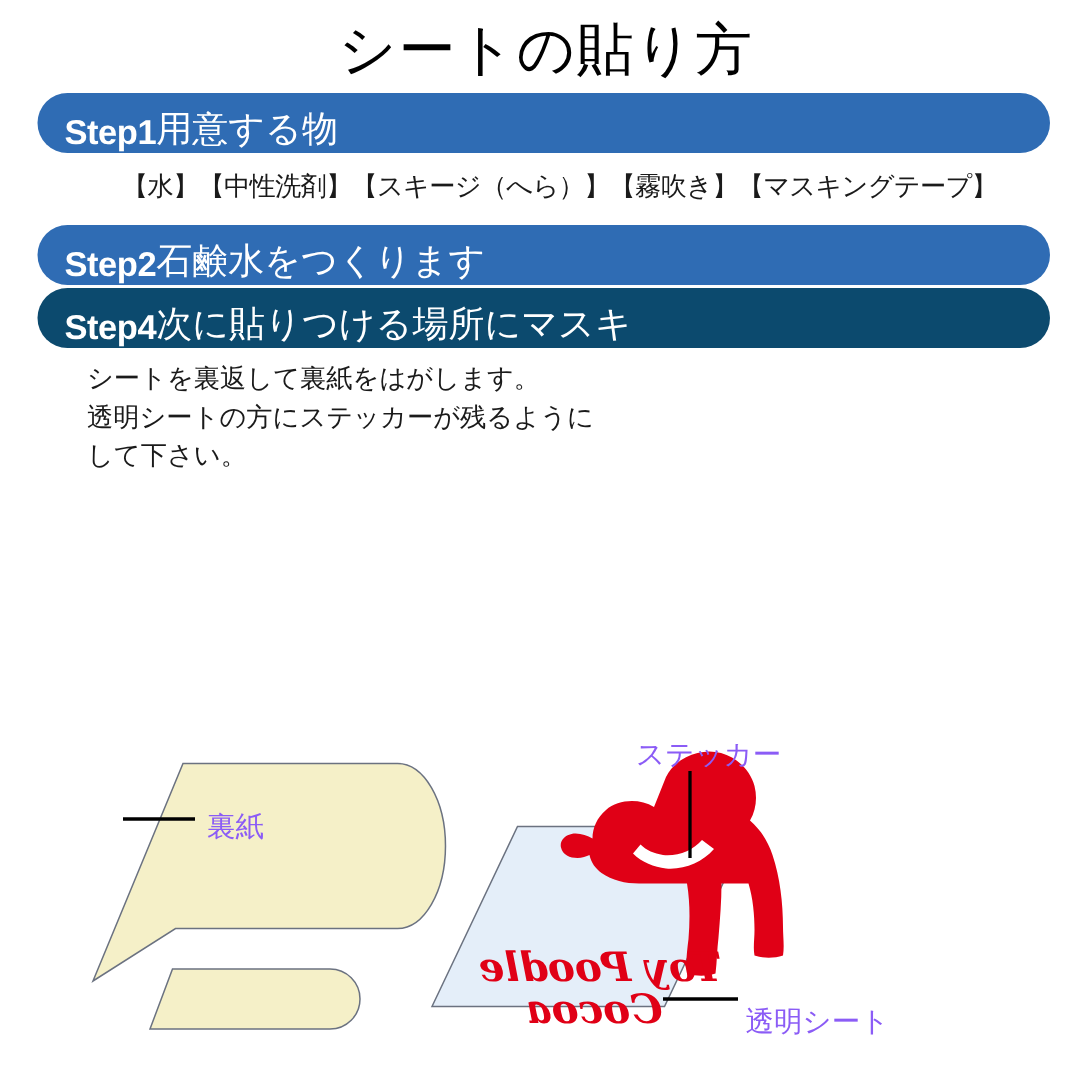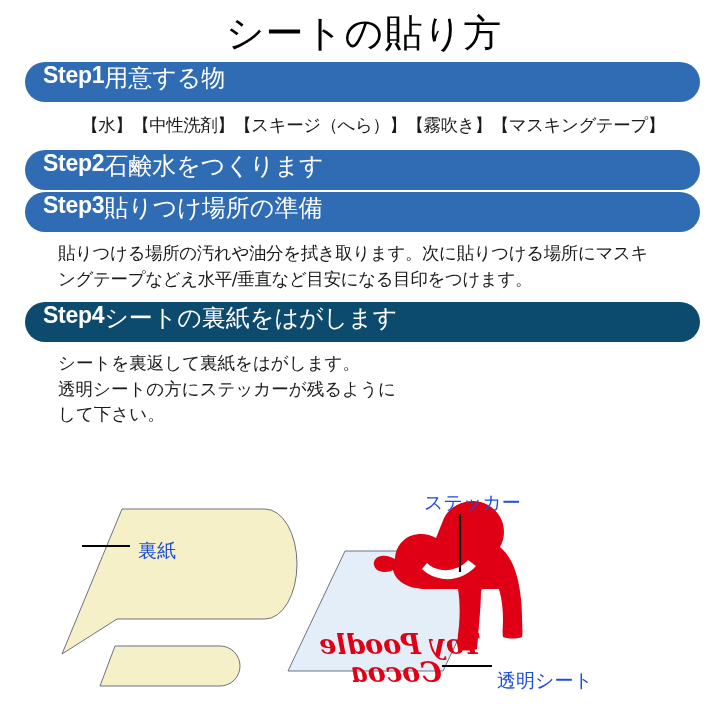--- a/index.html
+++ b/index.html
@@ -36,21 +36,21 @@
   .step-block {
     margin-bottom: 2px;
   }
   .step-bar {
     margin-left: 25px;
     width: 675px;
     height: 40px;
     border-radius: 20px;
     background: #2f6cb4;
     display: flex;
-    align-items: flex-start;
+    align-items: flex-end;
     box-sizing: border-box;
     padding-left: 18px;
   }
   .step-num {
     color: #ffffff;
     font-weight: bold;
     font-size: 23px;
     letter-spacing: -0.3px;
     font-family: "Liberation Sans", "DejaVu Sans", sans-serif;
     white-space: nowrap;
@@ -88,21 +88,21 @@
     height: 238px;
   }
   #diagram svg {
     position: absolute;
     left: 0;
     top: 0;
   }
   .diag-label {
     position: absolute;
     font-size: 19px;
-    color: #1d4ed8;
+    color: #8b5cf6;
     font-family: "DejaVu Sans", "Liberation Sans", sans-serif;
     white-space: nowrap;
   }
   #label-uragami { left: 138px; top: 538px; }
   #label-sticker { left: 424px; top: 490px; }
   #label-toumei  { left: 497px; top: 668px; }
 </style>
 </head>
 <body>
 
@@ -120,35 +120,25 @@
     </div>
   </div>
 
   <div class="step-block">
     <div class="step-bar" style="background: rgb(47, 108, 180);">
       <span class="step-num">Step2</span>
       <span class="step-heading">石鹸水をつくります</span>
     </div>
   </div>
 
-  <div class="step-block">
-    <div class="step-bar" style="background: rgb(47, 108, 180);">
-      <span class="step-num">Step3</span>
-      <span class="step-heading">貼りつけ場所の準備</span>
-    </div>
-    <div class="step-body tight">
-      <span class="line">貼りつける場所の汚れや油分を拭き取ります。次に貼りつける場所にマスキ</span>
-      <span class="line">ングテープなどえ水平/垂直など目安になる目印をつけます。</span>
-    </div>
-  </div>
 
   <div class="step-block">
     <div class="step-bar" style="background: #0c4a6e;">
       <span class="step-num">Step4</span>
-      <span class="step-heading">シートの裏紙をはがします</span>
+      <span class="step-heading">次に貼りつける場所にマスキ</span>
     </div>
     <div class="step-body">
       <span class="line">シートを裏返して裏紙をはがします。</span>
       <span class="line">透明シートの方にステッカーが残るように</span>
       <span class="line">して下さい。</span>
     </div>
   </div>
 
 </div>
 

